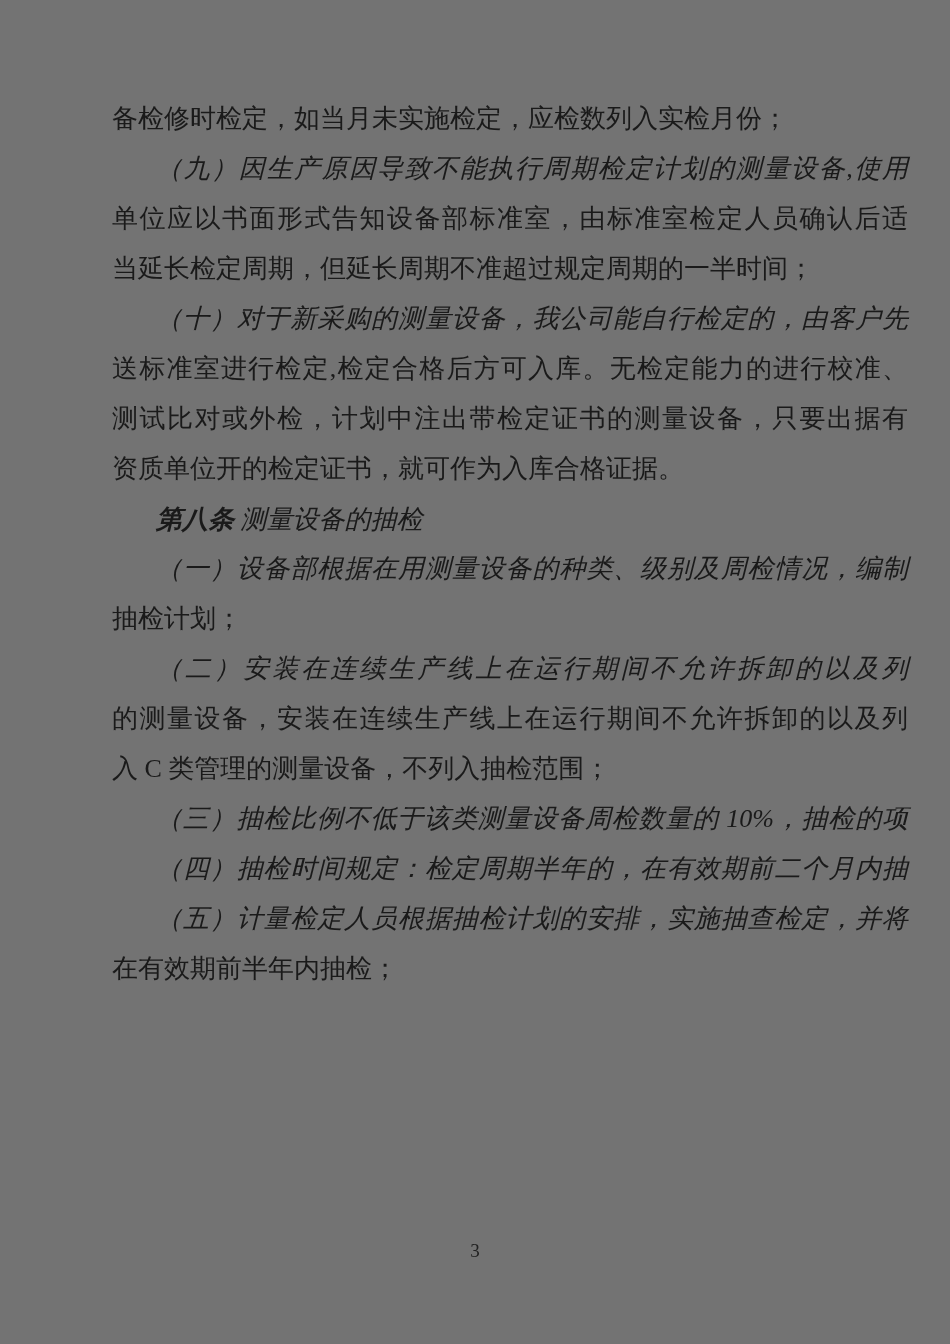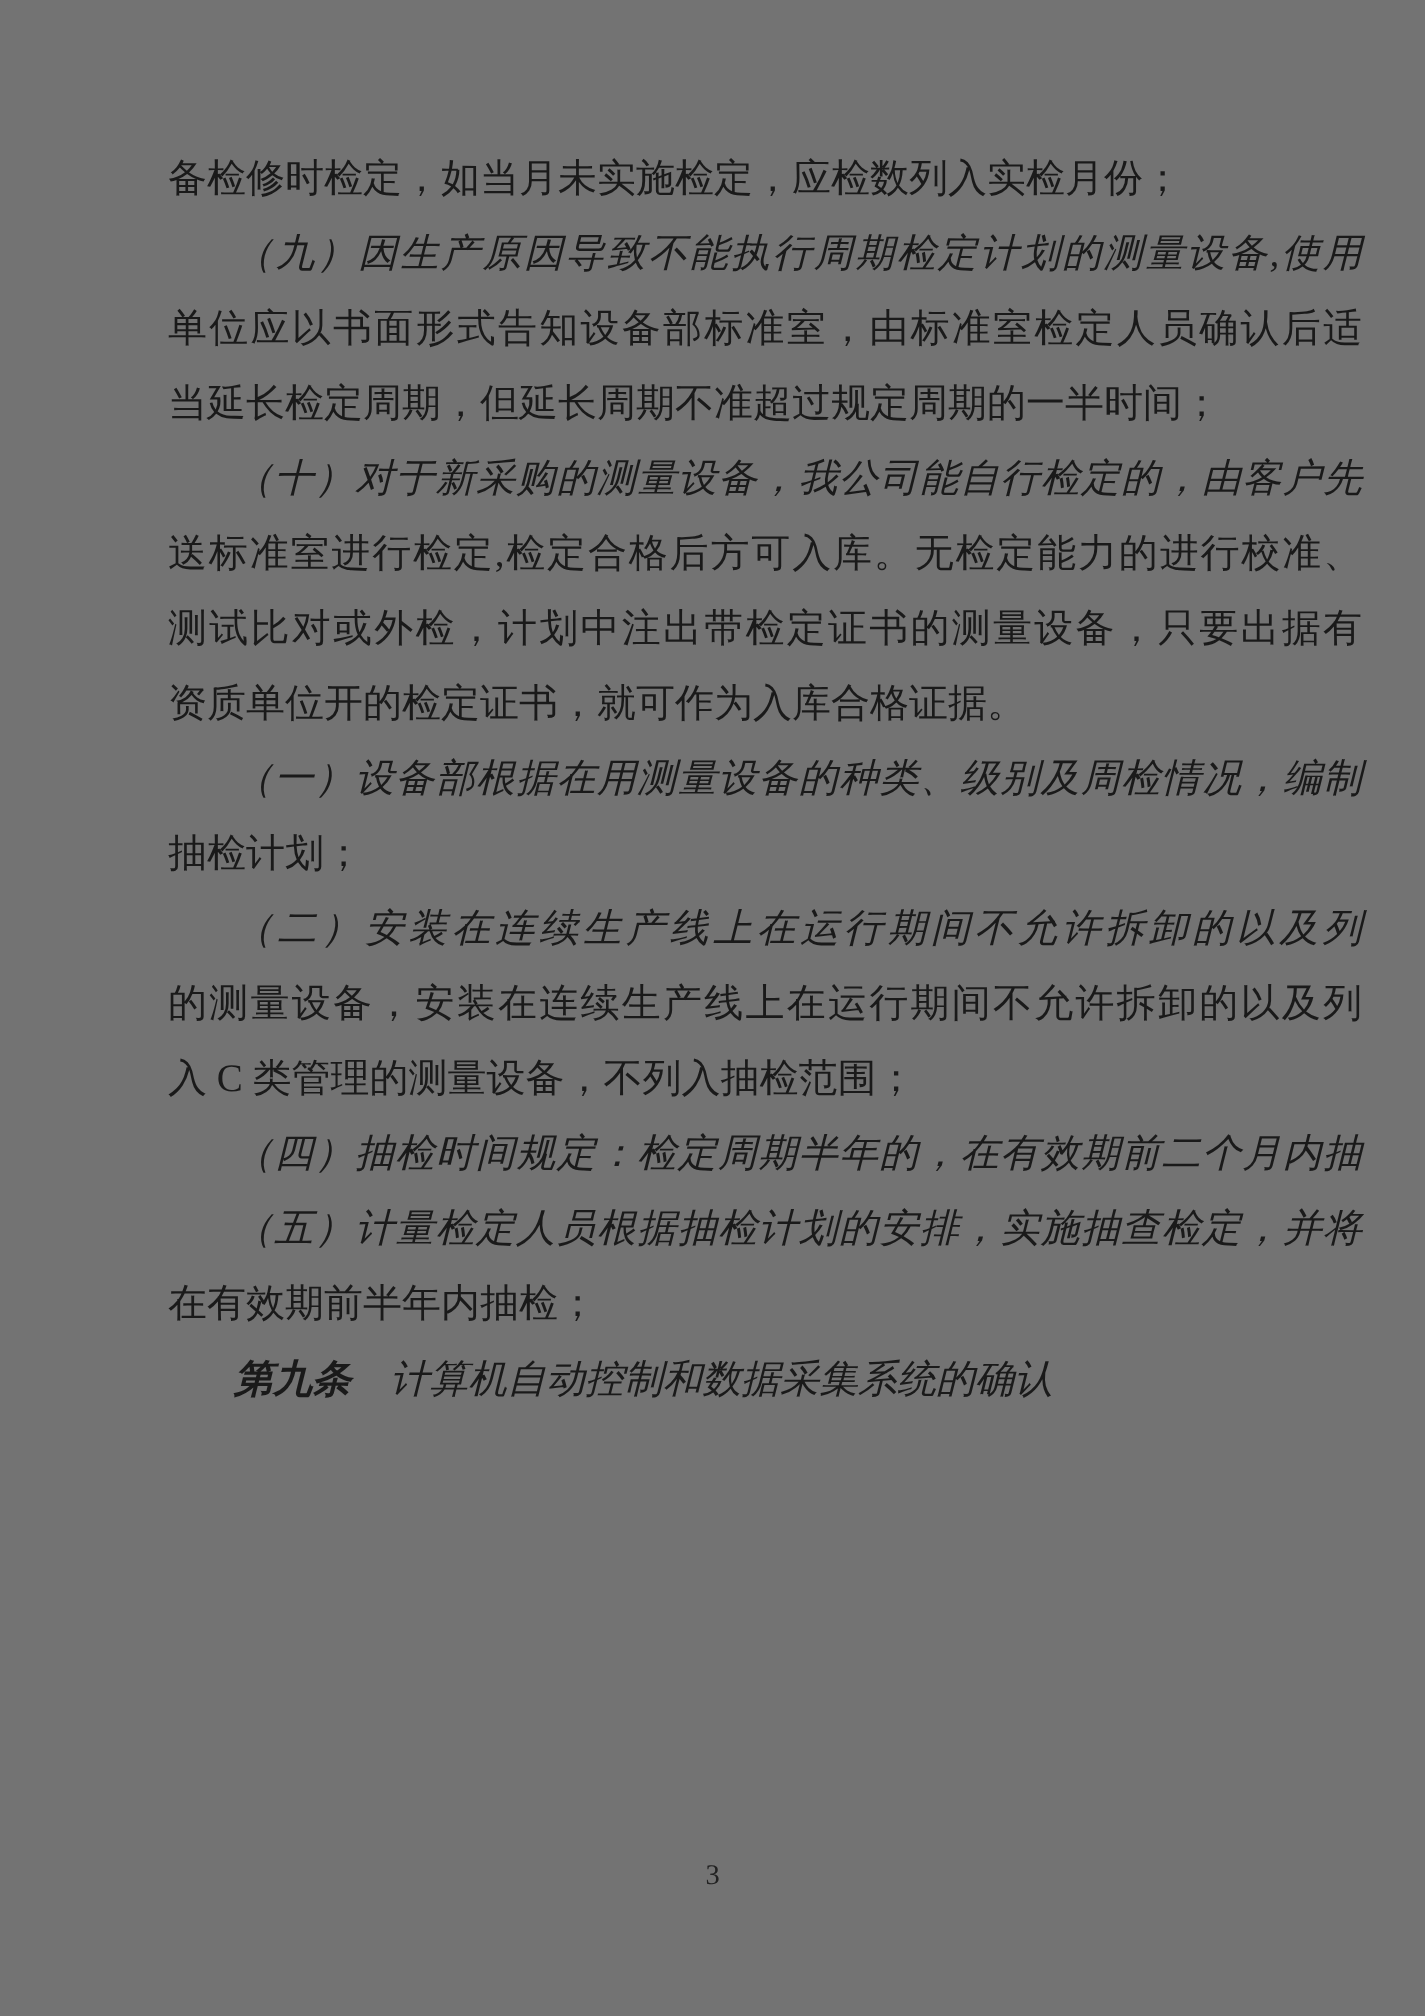--- a/index.html
+++ b/index.html
@@ -54,24 +54,25 @@
 <div class="page">
   <div class="doc-body">
       <div class="line"><span>备检修时检定，如当月未实施检定，应检数列入实检月份；</span></div>
       <div class="line indent justify"><span>（九）因生产原因导致不能执行周期检定计划的测量设备,使用</span></div>
       <div class="line justify"><span>单位应以书面形式告知设备部标准室，由标准室检定人员确认后适</span></div>
       <div class="line"><span>当延长检定周期，但延长周期不准超过规定周期的一半时间；</span></div>
       <div class="line indent justify"><span>（十）对于新采购的测量设备，我公司能自行检定的，由客户先</span></div>
       <div class="line justify"><span>送标准室进行检定,检定合格后方可入库。无检定能力的进行校准、</span></div>
       <div class="line justify"><span>测试比对或外检，计划中注出带检定证书的测量设备，只要出据有</span></div>
       <div class="line"><span>资质单位开的检定证书，就可作为入库合格证据。</span></div>
+      <div class="line indent"><span class="bold">第八条</span><span> 测量设备的抽检</span></div>
       <div class="line indent justify"><span>（一）设备部根据在用测量设备的种类、级别及周检情况，编制</span></div>
       <div class="line"><span>抽检计划；</span></div>
       <div class="line indent justify"><span>（二）安装在连续生产线上在运行期间不允许拆卸的以及列</span></div>
       <div class="line justify"><span>的测量设备，安装在连续生产线上在运行期间不允许拆卸的以及列</span></div>
       <div class="line"><span>入 C 类管理的测量设备，不列入抽检范围；</span></div>
+      <div class="line indent justify"><span>（三）抽检比例不低于该类测量设备周检数量的 10%，抽检的项</span></div>
       <div class="line indent justify"><span>（四）抽检时间规定：检定周期半年的，在有效期前二个月内抽</span></div>
       <div class="line indent justify"><span>（五）计量检定人员根据抽检计划的安排，实施抽查检定，并将</span></div>
       <div class="line"><span>在有效期前半年内抽检；</span></div>
-      <div class="line indent"><span class="bold">第九条</span><span>　计算机自动控制和数据采集系统的确认</span></div>
     </div>
   <div class="page-number">3</div>
 </div>
 
 </body></html>

